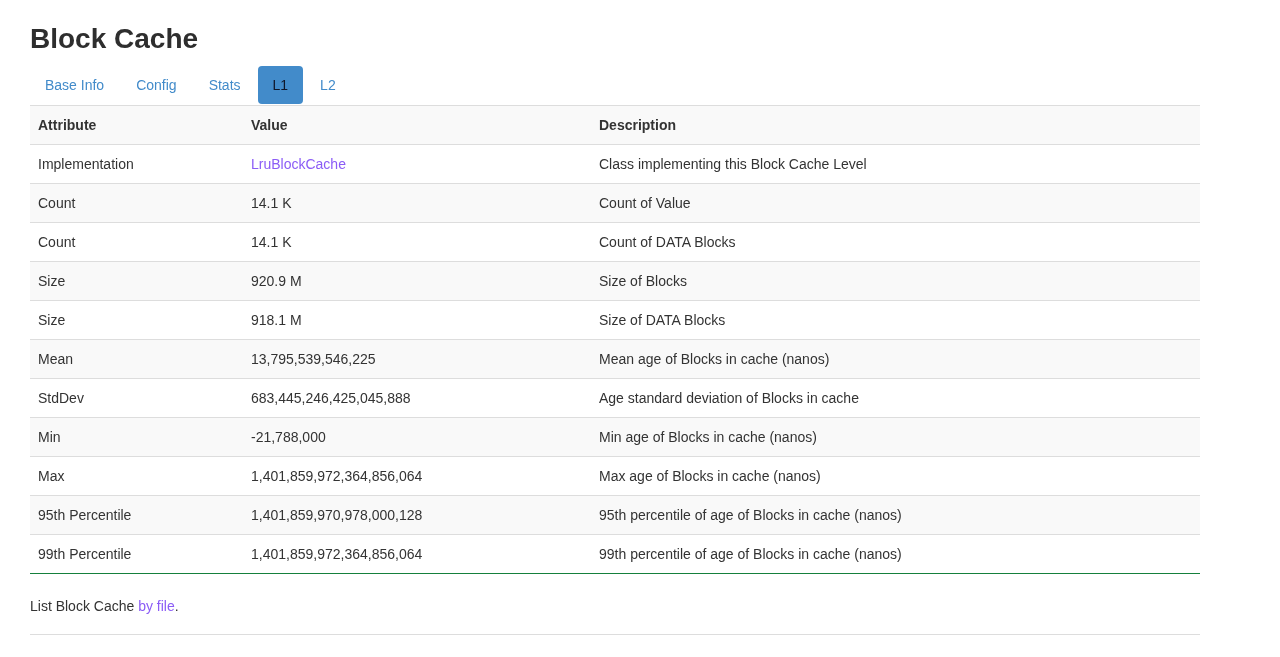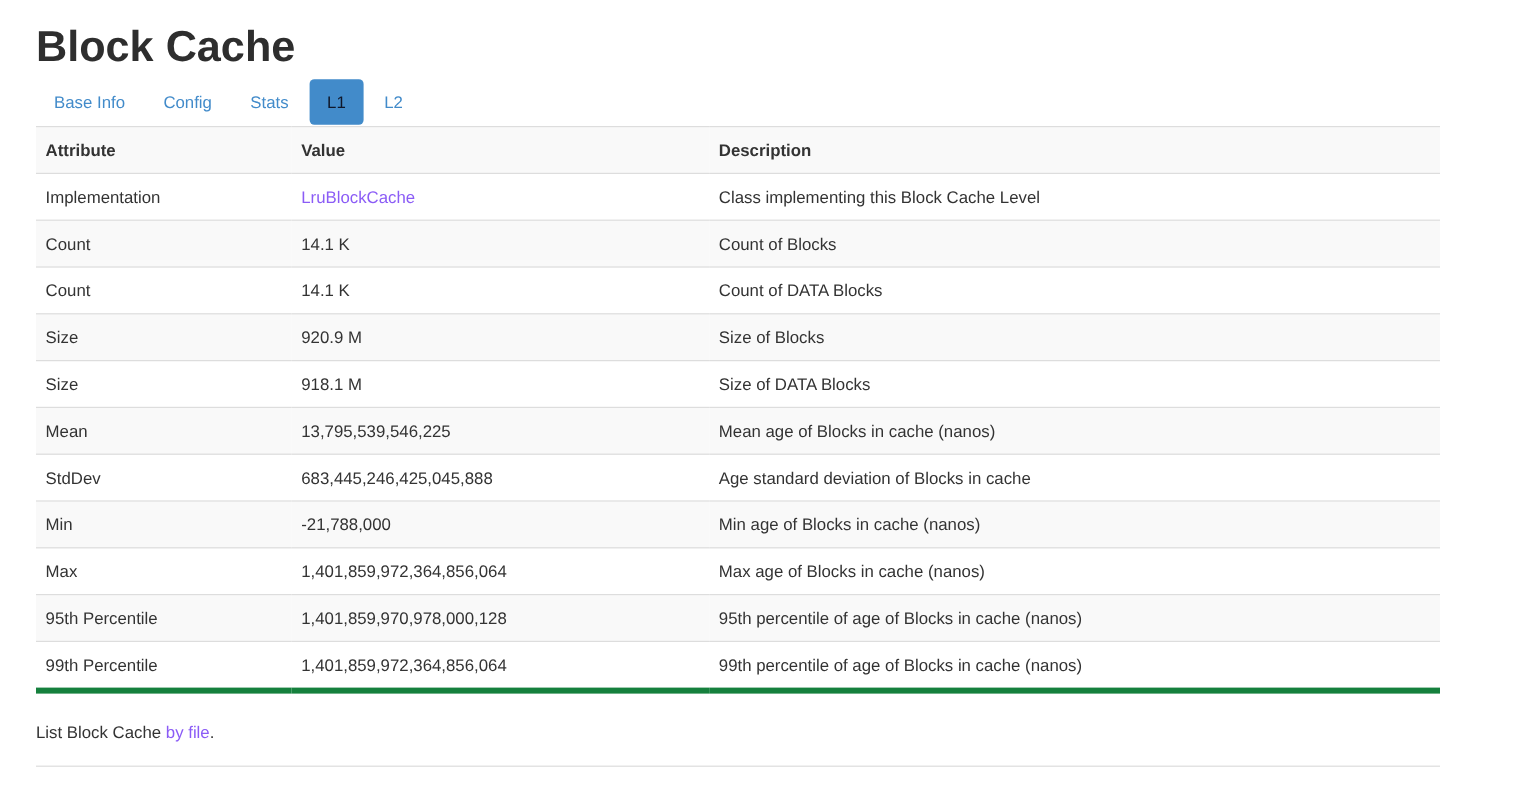--- a/index.html
+++ b/index.html
@@ -14,21 +14,21 @@
   .page {
     width: 1280px;
     height: 657px;
     background: #ffffff;
     overflow: hidden;
   }
   .container {
     margin: 0 80px 0 30px; 
   }
   h1.page-title {
-    font-size: 36px;
+    font-size: 28px;
     line-height: 38px;
     font-weight: bold;
     color: #2e2e2e;
     margin: 20px 0 8px 0;
   }
   
   ul.tabs {
     list-style: none;
     margin: 0 0 1px 0;
     padding: 0;
@@ -47,21 +47,21 @@
   }
   ul.tabs a.active {
     background: #428bca;
     color: #0f172a;
   }
   
   table.stats {
     width: 100%;
     border-collapse: collapse;
     border-top: 1px solid #dddddd;
-    border-bottom: 5px solid #15803d;
+    border-bottom: 1px solid #15803d;
   }
   table.stats th, table.stats td {
     text-align: left;
     vertical-align: middle;
     padding: 9px 8px;
     line-height: 20px;
     border-top: 1px solid #dddddd;
     font-size: 14px;
   }
   table.stats thead tr { background: #f9f9f9; }
@@ -125,21 +125,21 @@
       </thead>
       <tbody id="tbody">
           <tr>
             <td>Implementation</td>
             <td><a href="#" class="cell-link">LruBlockCache</a></td>
             <td>Class implementing this Block Cache Level</td>
           </tr>
           <tr>
             <td>Count</td>
             <td>14.1 K</td>
-            <td>Count of Blocks</td>
+            <td>Count of Value</td>
           </tr>
           <tr>
             <td>Count</td>
             <td>14.1 K</td>
             <td>Count of DATA Blocks</td>
           </tr>
           <tr>
             <td>Size</td>
             <td>920.9 M</td>
             <td>Size of Blocks</td>

